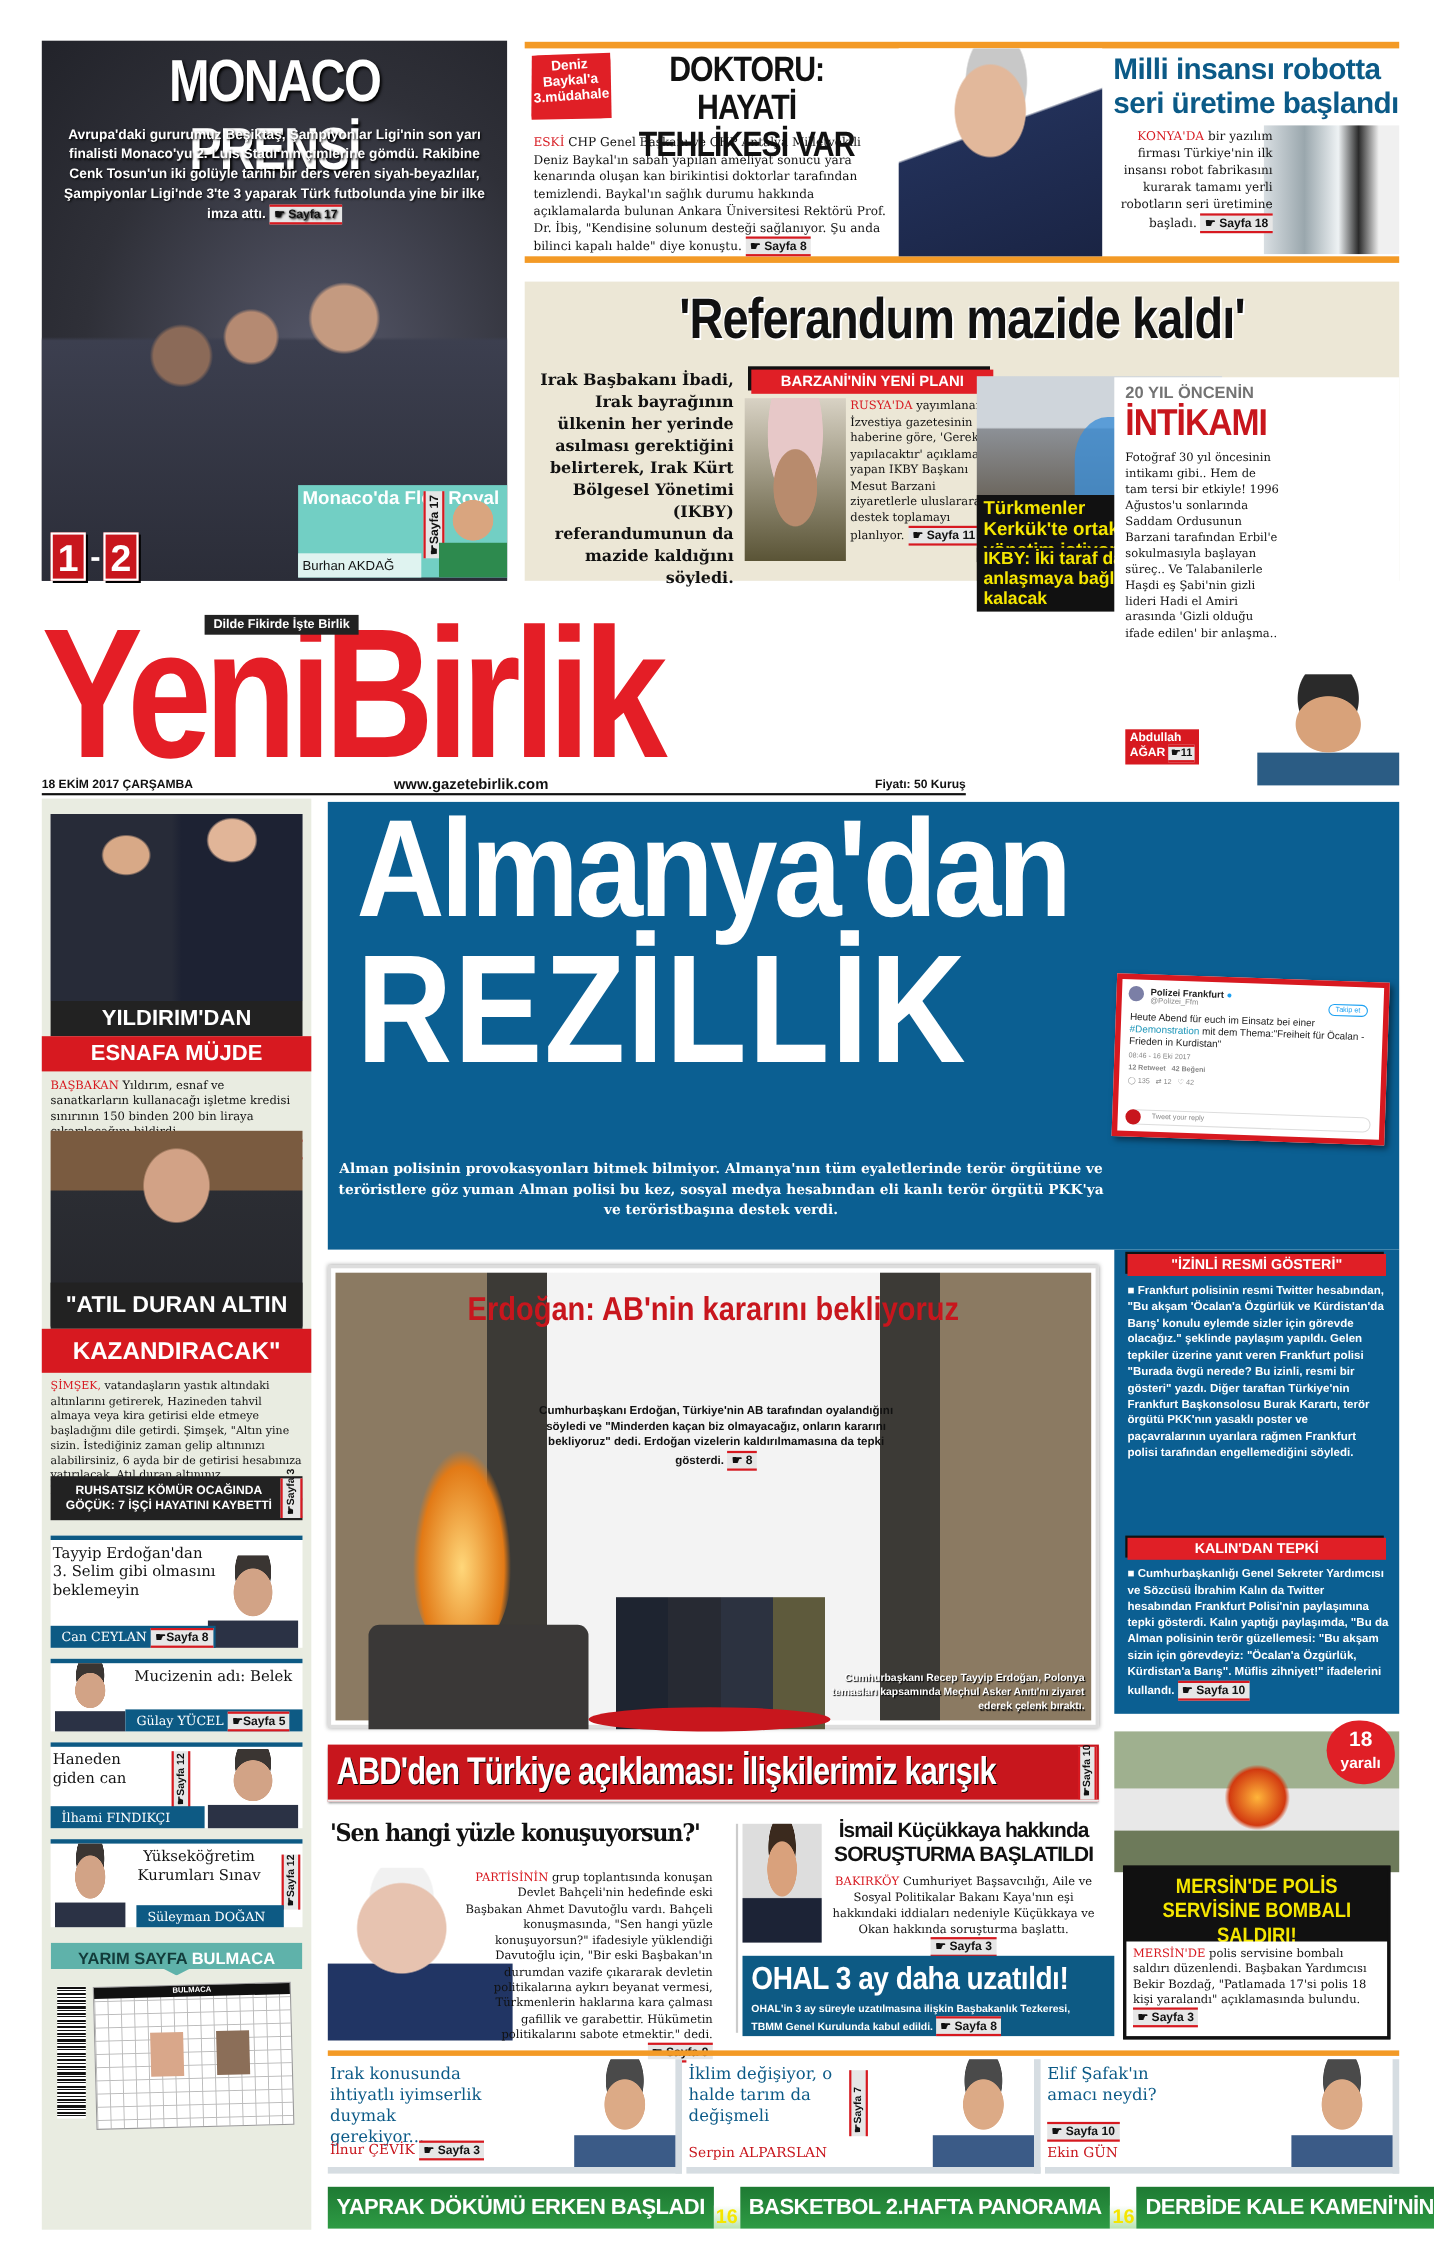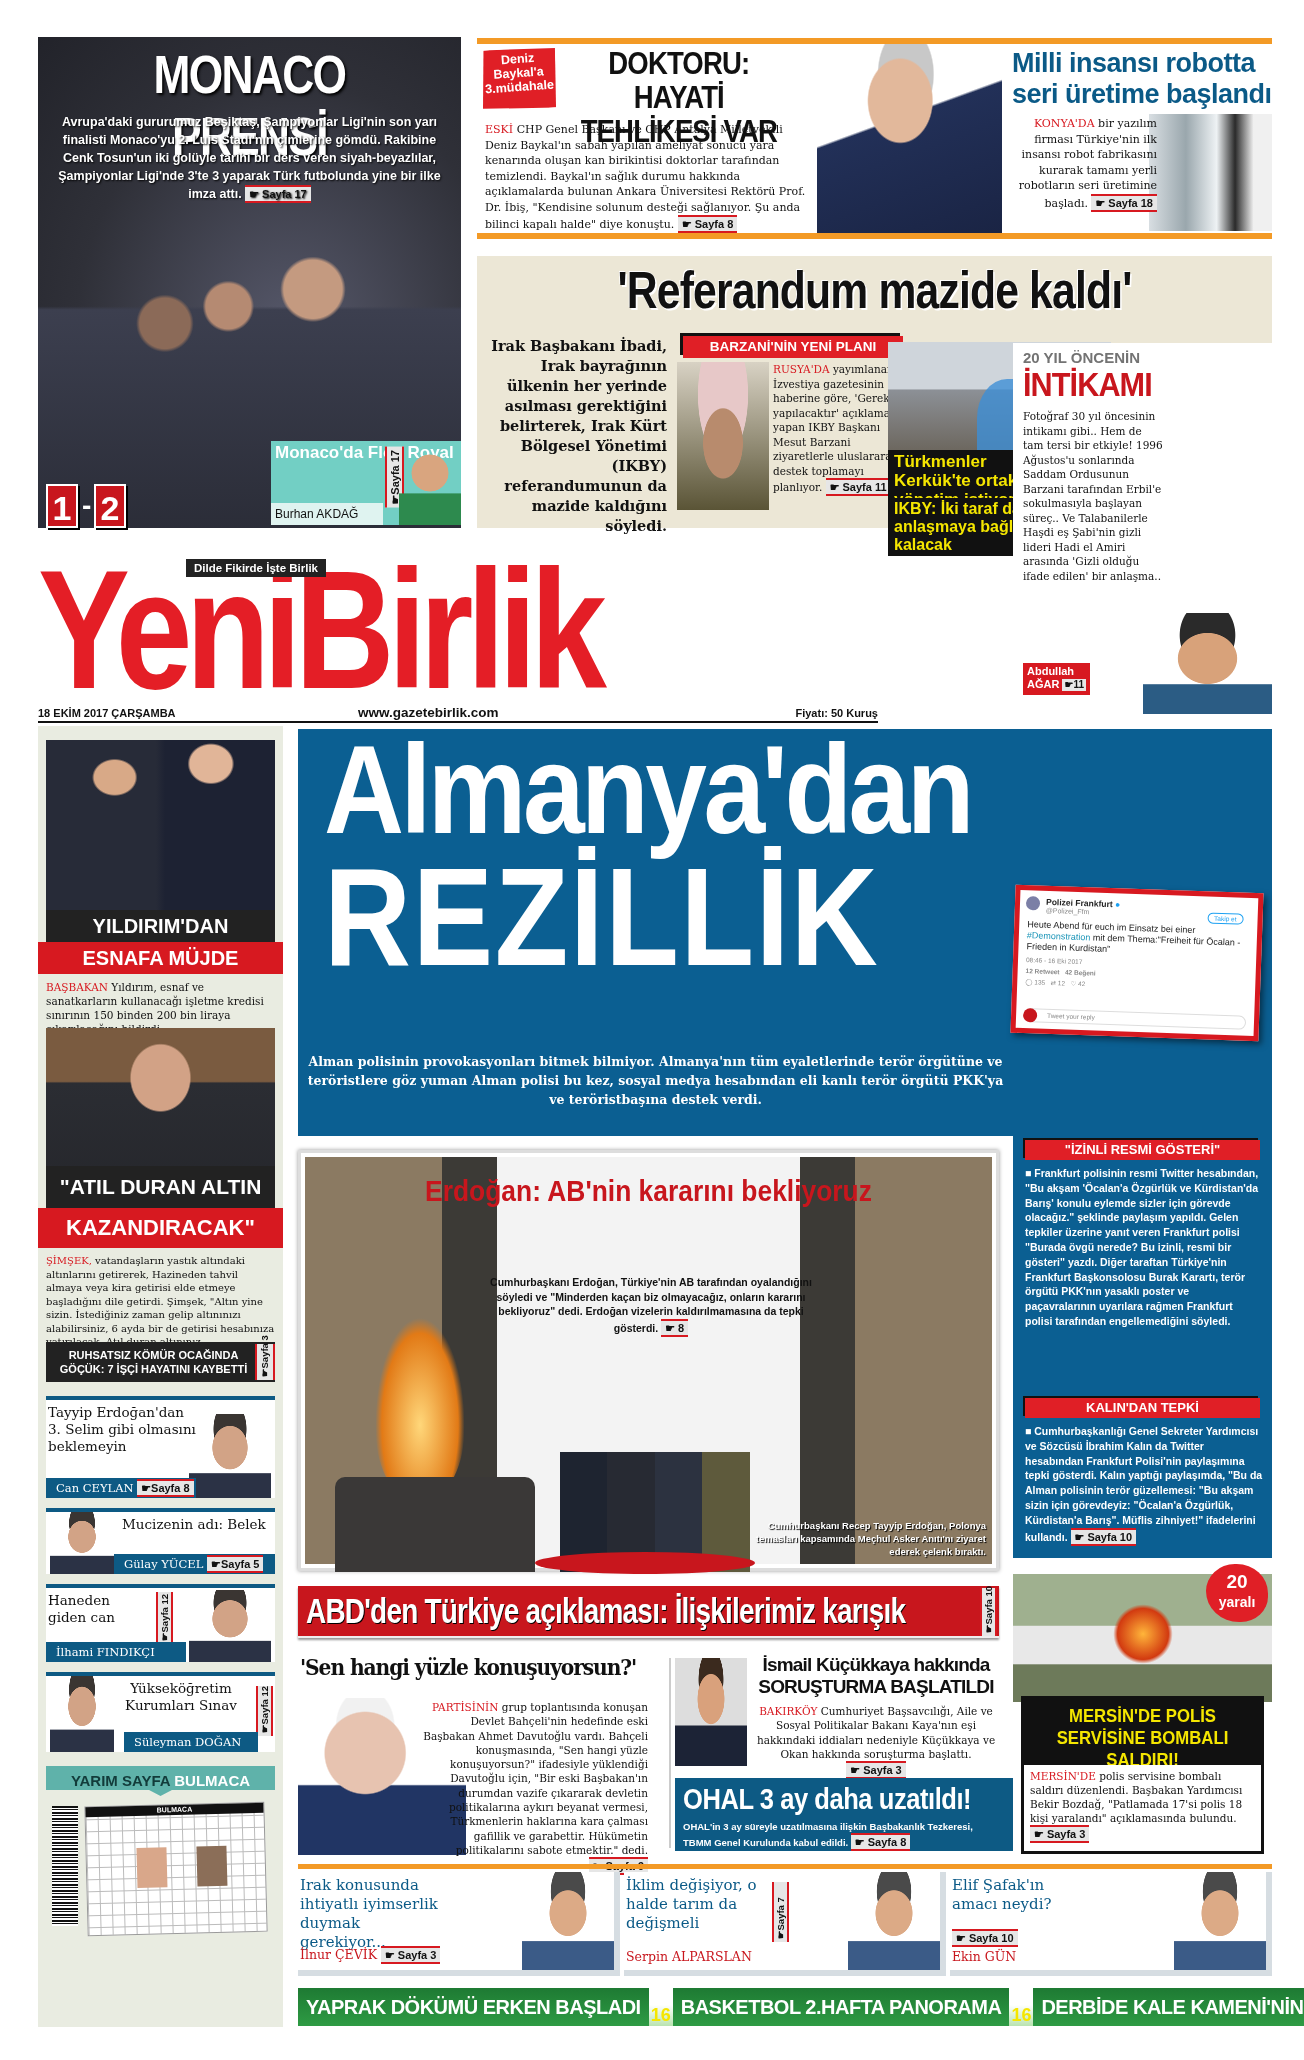--- a/index.html
+++ b/index.html
@@ -324,21 +324,21 @@
   <div class="b serif"><span class="red">BAKIRKÖY</span><span> Cumhuriyet Başsavcılığı, Aile ve Sosyal Politikalar Bakanı Kaya'nın eşi hakkındaki iddiaları nedeniyle Küçükkaya ve Okan hakkında soruşturma başlattı.</span> <span class="sayfa"><span class="hand">☛</span><span>Sayfa 3</span></span></div>
 </div>
 
 <div id="ohal" class="abs">
   <div class="h">OHAL 3 ay daha uzatıldı!</div>
   <div class="b"><span>OHAL'in 3 ay süreyle uzatılmasına ilişkin Başbakanlık Tezkeresi, TBMM Genel Kurulunda kabul edildi.</span> <span class="sayfa"><span class="hand">☛</span><span>Sayfa 8</span></span></div>
 </div>
 
 <div id="mersin" class="abs">
   <div class="ph"></div>
-  <div class="blob"><span>20</span><small>yaralı</small></div>
+  <div class="blob"><span>18</span><small>yaralı</small></div>
   <div class="box">
     <div class="h">MERSİN'DE POLİS SERVİSİNE BOMBALI SALDIRI!</div>
     <div class="b serif"><span class="red">MERSİN'DE</span><span> polis servisine bombalı saldırı düzenlendi. Başbakan Yardımcısı Bekir Bozdağ, "Patlamada 17'si polis 18 kişi yaralandı" açıklamasında bulundu.</span> <span class="sayfa"><span class="hand">☛</span><span>Sayfa 3</span></span></div>
   </div>
 </div>
 
 <div id="orangeline" class="abs"></div>
 <div id="columnists" class="abs">
   <div class="cm">
     <div class="t" style="width:150px">Irak konusunda ihtiyatlı iyimserlik duymak gerekiyor...</div>

